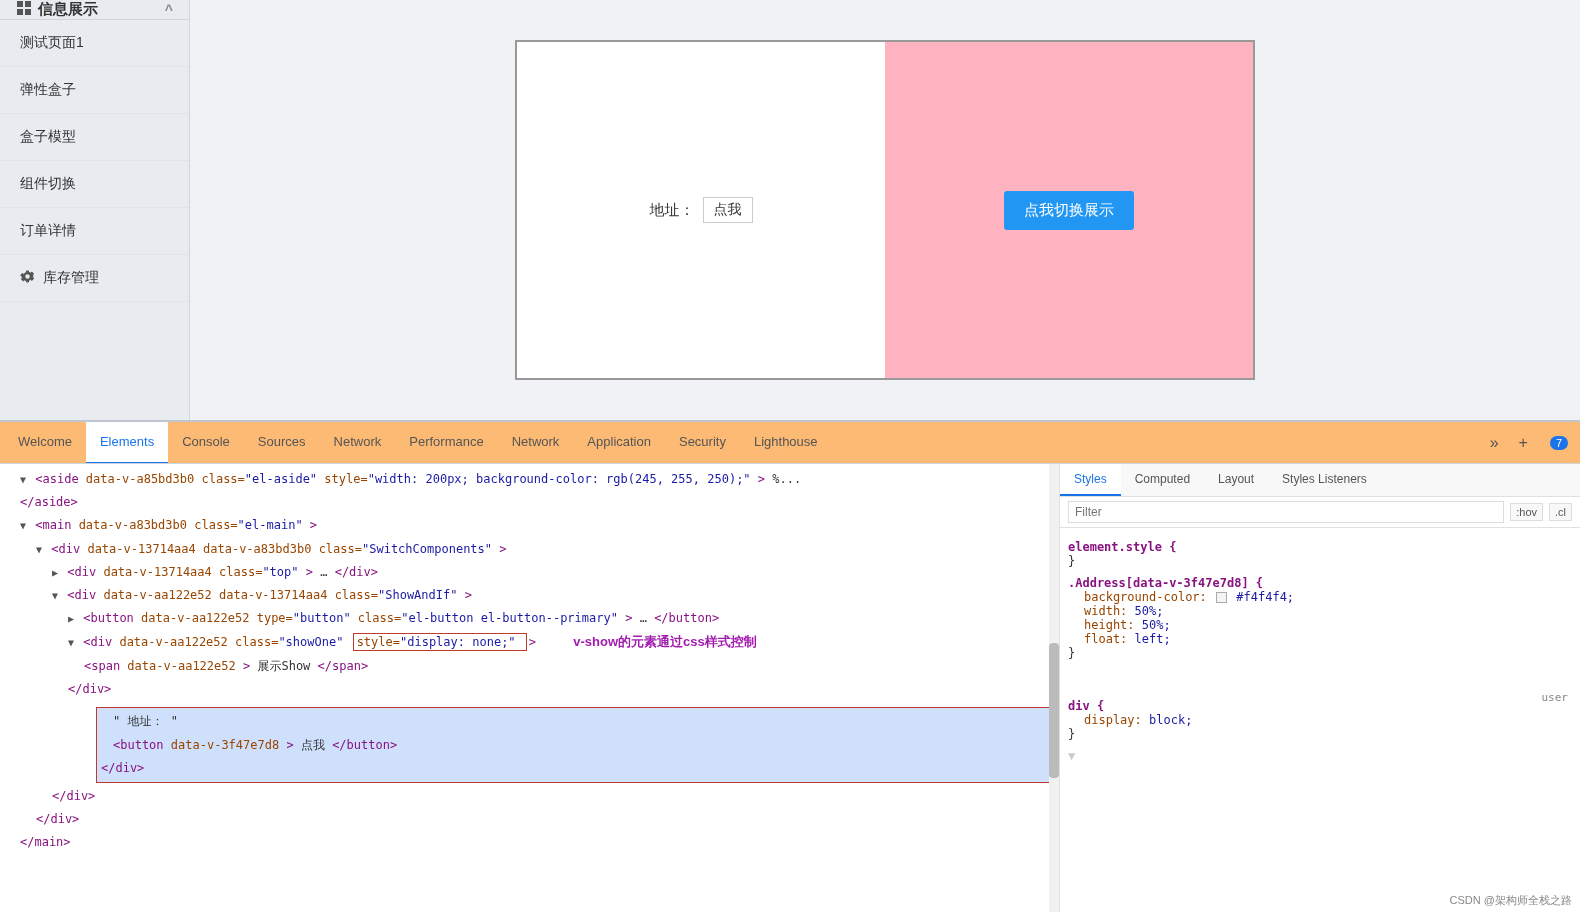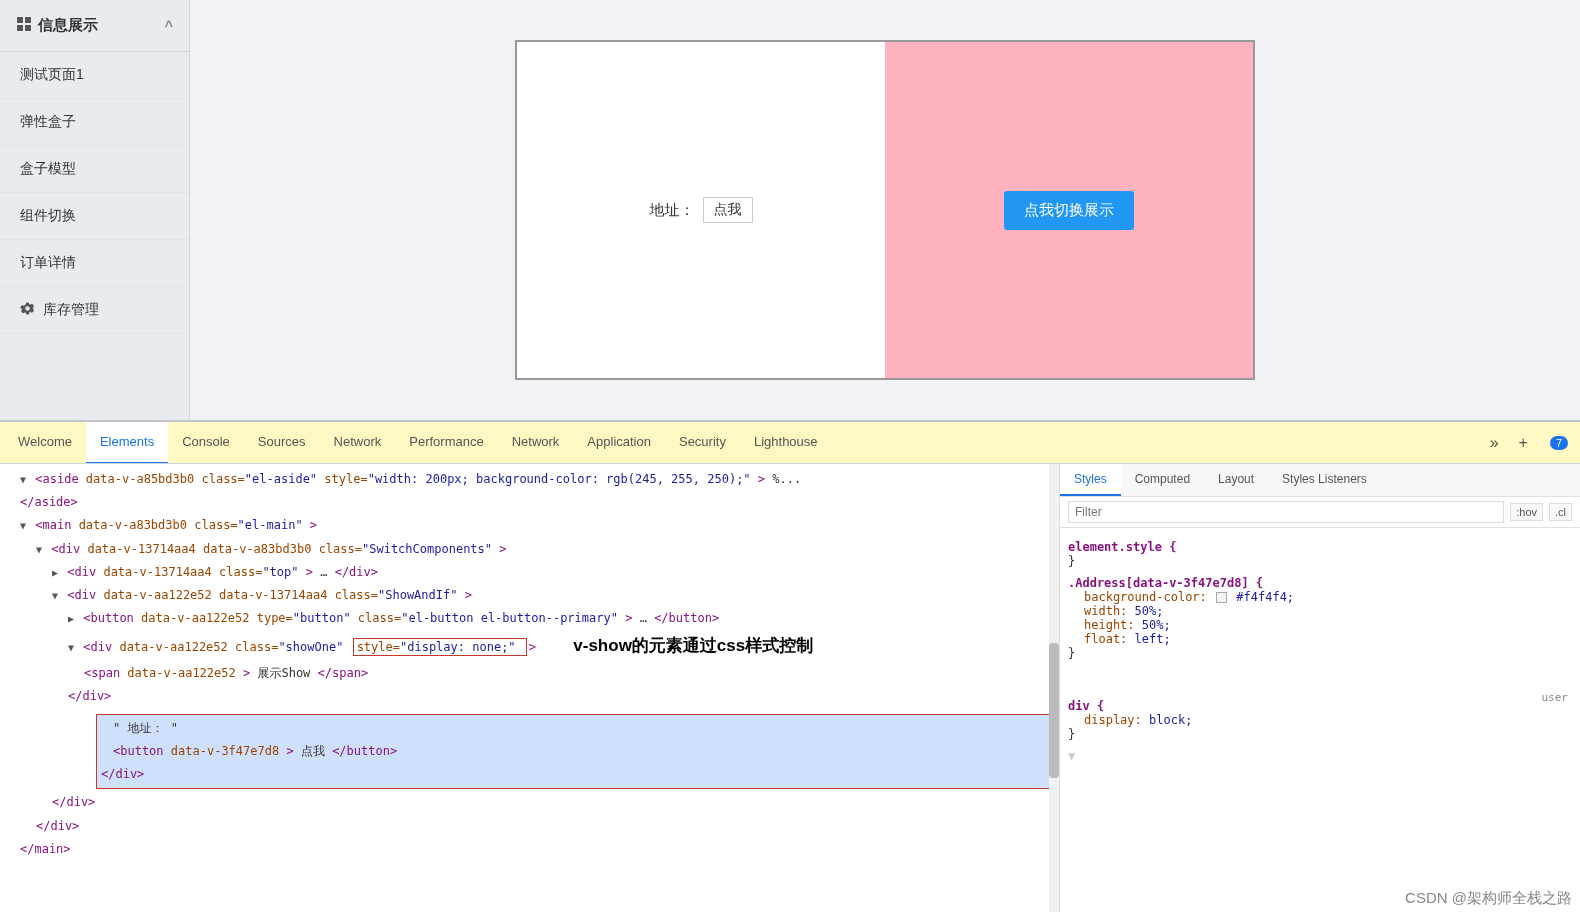--- a/index.html
+++ b/index.html
@@ -10,21 +10,21 @@
       position: absolute;
       left: 0; top: 0;
       width: 190px;
       height: 912px;
       background: #e8ecf0;
       border-right: 1px solid #d0d5db;
     }
     .sidebar-header {
       display: flex;
       align-items: center;
-      padding: 16px 16px;
+      padding: 0 16px;
       font-size: 15px;
       font-weight: bold;
       color: #333;
       border-bottom: 1px solid #d0d5db;
       justify-content: space-between;
     }
     .sidebar-item {
       padding: 14px 20px;
       font-size: 14px;
       color: #333;
@@ -110,21 +110,21 @@
       border-top: 2px solid #c0c4cc;
       display: flex;
       flex-direction: column;
     }
 
     
     .devtools-tabs {
       display: flex;
       align-items: center;
       height: 42px;
-      background: #fef9c3;
+      background: #fdba74;
       border-bottom: 1px solid #d0d5db;
       padding: 0 4px;
       overflow: hidden;
       flex-shrink: 0;
     }
     .devtools-tab {
       padding: 0 14px;
       height: 42px;
       display: flex;
       align-items: center;
@@ -266,28 +266,28 @@
 
     .style-rule-selector { color: #881280; font-weight: bold; margin-top: 8px; }
     .style-rule-brace { color: #333; }
     .style-prop { color: #994500; padding-left: 16px; }
 
     
     .csdn-watermark {
       position: absolute;
       bottom: 4px;
       right: 8px;
-      font-size: 15px;
+      font-size: 11px;
       color: #888;
     }
 
     
     .annotation-text {
-      color: #000000;
-      font-size: 17px;
+      color: #a21caf;
+      font-size: 13px;
       font-weight: bold;
       font-family: 'Microsoft YaHei', Arial, sans-serif;
     }
   </style>
 </head>
 <body>
 
 <div class="sidebar">
   <div class="sidebar-header">
     <div style="display:flex;align-items:center;gap:6px;">

